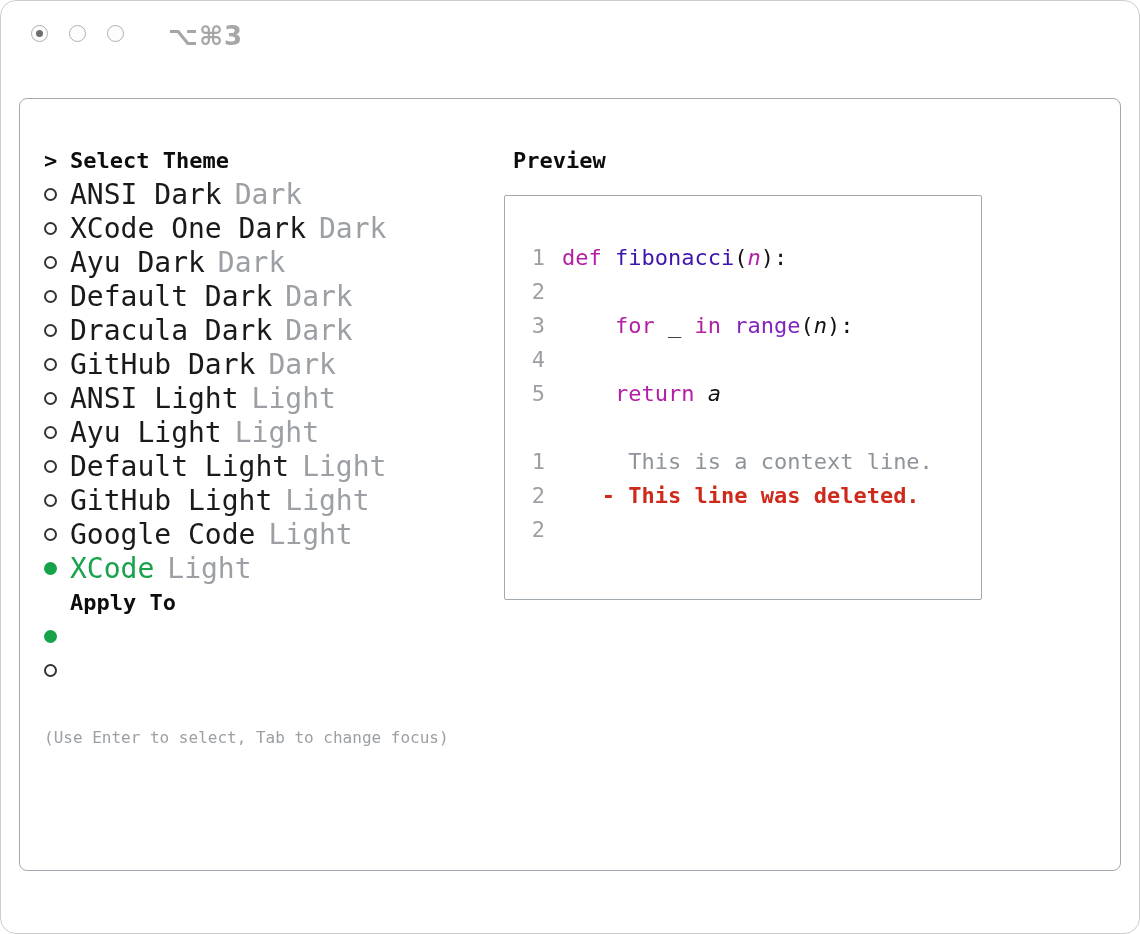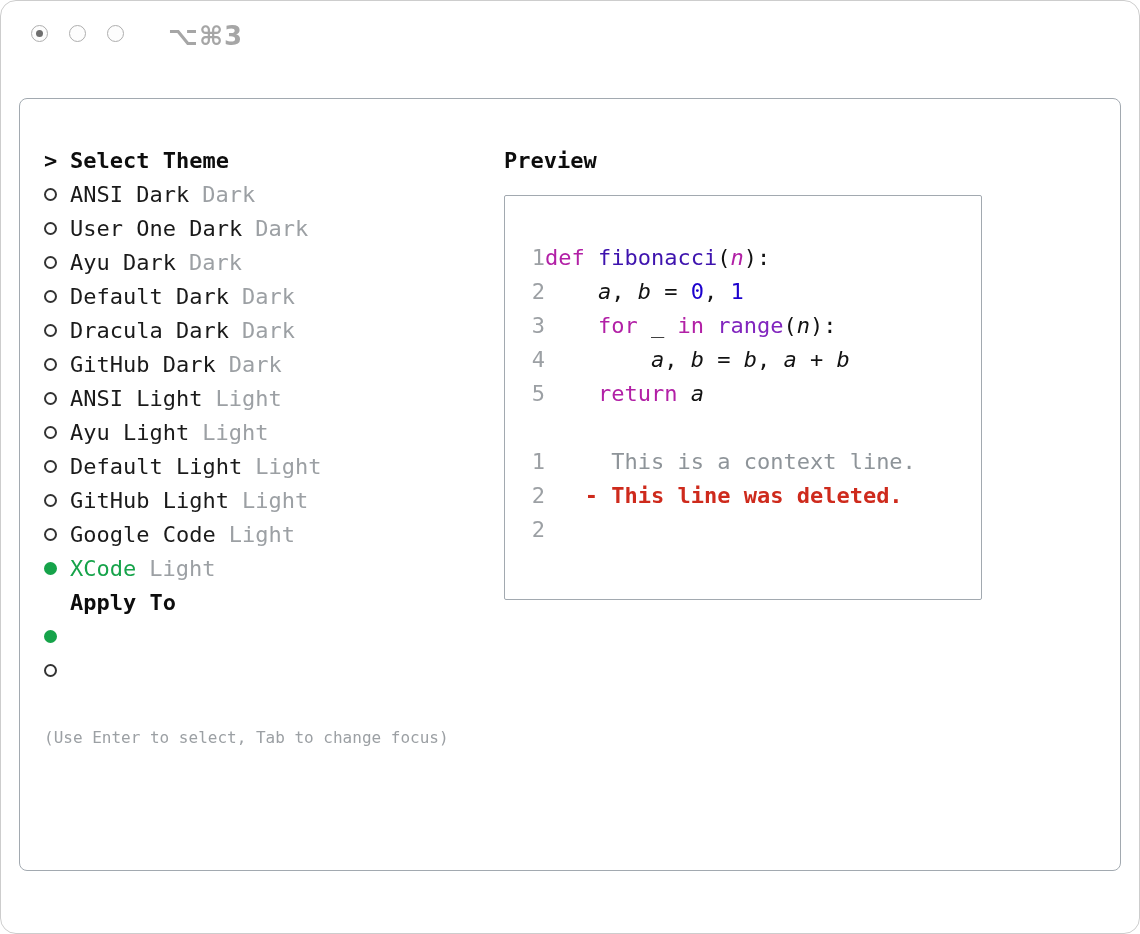--- a/index.html
+++ b/index.html
@@ -25,43 +25,43 @@
     margin-left:44px; margin-top:-4px; color:#a6a6a6; font-size:26px; font-weight:bold;
     font-family:"DejaVu Sans","Liberation Sans",sans-serif; letter-spacing:1px;
   }
   .panel {
     margin:0 18px; height:773px; width:calc(100% - 36px);
     border:1.5px solid var(--panel-border); border-radius:8px;
     padding:44px 24px; display:flex;
   }
   .left-col { width:440px; flex:none; }
   .right-col { flex:1; padding-left:20px; }
-  .row { display:flex; align-items:center; height:34px; font-size:22px; color:#1a1a1a; }
+  .row { display:flex; align-items:center; height:34px; font-size:28px; color:#1a1a1a; }
   .row .bullet-col { width:26px; flex:none; display:flex; align-items:center; }
   .bullet {
     width:13px; height:13px; border-radius:50%; border:2px solid #333;
     display:inline-block; background:transparent;
   }
   .bullet.on { background:var(--green); border-color:var(--green); }
   .row.selected .item-name { color:var(--green); }
   .item-name { white-space:pre; }
   .variant { color:var(--muted); margin-left:13px; white-space:pre; }
   .section-title { display:flex; height:34px; align-items:center; font-size:22px; font-weight:bold; color:#0d0d0d; }
   .prompt { width:26px; flex:none; }
   .apply-title { padding-left:26px; }
   .hint { margin-top:34px; color:var(--muted); font-size:16px; line-height:34px; }
-  .preview-title { font-size:22px; font-weight:bold; height:34px; display:flex; align-items:center; color:#0d0d0d; }
+  .preview-title { font-size:22px; font-weight:bold; height:34px; display:flex; align-items:center; color:#0d0d0d;margin-left:9px; }
   .preview-box {
     margin-top:18px; width:478px; height:405px;
     border:1px solid var(--panel-border); border-radius:2px;
     padding:44px 26px; font-size:22px;
   }
   .code-line { display:flex; height:34px; align-items:center; }
   .ln { width:14px; flex:none; text-align:right; color:var(--muted); }
-  .code-content { margin-left:0; white-space:pre; color:#121212; }
+  .code-content { margin-left:17px; white-space:pre; color:#121212; }
   .blank-line { height:34px; }
   .c-kw { color:var(--kw); }
   .c-fn { color:var(--fn); }
   .c-bi { color:var(--bi);text-align:right; }
   .c-num { color:var(--num); }
   .c-context { color:var(--context); }
   .c-deleted { color:var(--deleted);font-weight:bold; }
   .c-added { color:var(--added); }
   .it { font-style:italic; }
 </style>
@@ -92,21 +92,21 @@
             <span class="bullet-col">
               <span class="bullet"></span>
             </span>
             <span class="item-name">ANSI Dark</span>
             <span class="variant">Dark</span>
           </div>
           <div class="row">
             <span class="bullet-col">
               <span class="bullet"></span>
             </span>
-            <span class="item-name">User One Dark</span>
+            <span class="item-name">XCode One Dark</span>
             <span class="variant">Dark</span>
           </div>
           <div class="row">
             <span class="bullet-col">
               <span class="bullet"></span>
             </span>
             <span class="item-name">Ayu Dark</span>
             <span class="variant">Dark</span>
           </div>
           <div class="row">
@@ -197,29 +197,27 @@
     <div class="right-col">
       <div class="preview-title">Preview</div>
       <div class="preview-box">
         <div id="code-lines">
             <div class="code-line">
               <span class="ln">1</span>
               <span class="code-content"><span class="c-kw">def</span><span> </span><span class="c-fn">fibonacci</span><span>(</span><span class="c-kw it">n</span><span>):</span></span>
             </div>
             <div class="code-line">
               <span class="ln">2</span>
-              <span class="code-content"><span>    </span><span class="it">a</span><span>, </span><span class="it">b</span><span> = </span><span class="c-num">0</span><span>, </span><span class="c-num">1</span></span>
             </div>
             <div class="code-line">
               <span class="ln">3</span>
               <span class="code-content"><span>    </span><span class="c-kw">for</span><span> _ </span><span class="c-kw">in</span><span> </span><span class="c-bi">range</span><span>(</span><span class="it">n</span><span>):</span></span>
             </div>
             <div class="code-line">
               <span class="ln">4</span>
-              <span class="code-content"><span>        </span><span class="it">a</span><span>, </span><span class="it">b</span><span> = </span><span class="it">b</span><span>, </span><span class="it">a</span><span> + </span><span class="it">b</span></span>
             </div>
             <div class="code-line">
               <span class="ln">5</span>
               <span class="code-content"><span>    </span><span class="c-kw">return</span><span> </span><span class="it">a</span></span>
             </div>
           </div>
         <div class="blank-line"></div>
         <div id="diff-lines">
             <div class="code-line">
               <span class="ln">1</span>

